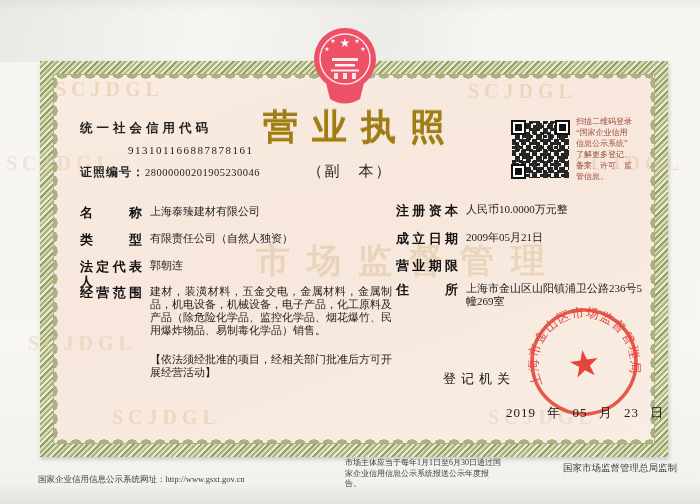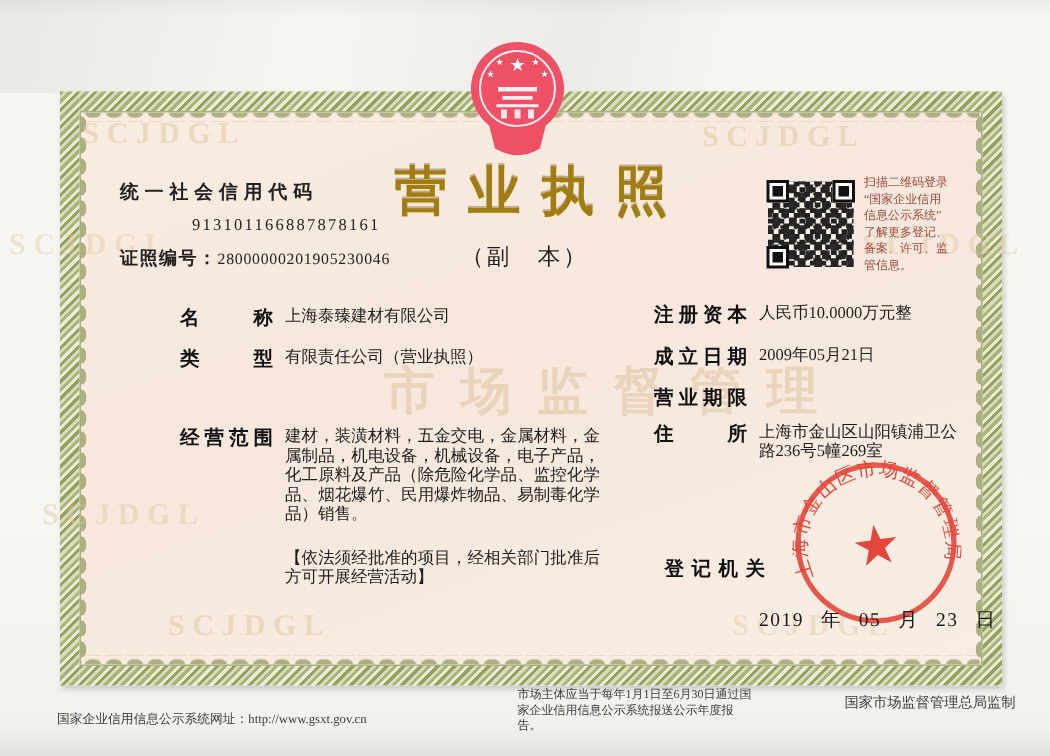--- a/index.html
+++ b/index.html
@@ -52,26 +52,26 @@
                        repeating-conic-gradient(transparent 0 25%,#2a2a2a 0 50%);
       background-size:7px 7px,11px 11px;background-position:0 0,3px 2px;}
   .finder{position:absolute;width:15px;height:15px;border:2px solid #111;background:#fff;box-sizing:border-box;}
   .finder::after{content:'';position:absolute;left:2px;top:2px;width:7px;height:7px;background:#111;}
   .f-tl{left:-1px;top:-1px}.f-tr{right:-1px;top:-1px}.f-bl{left:-1px;bottom:-1px}
   .qr-note{position:absolute;left:576px;top:116px;width:74px;font-size:8px;line-height:11px;
       color:#9c4b3c;white-space:pre-line;}
   
   .row{position:absolute;display:flex;color:#1d1d1d;}
   .flabel{flex:none;width:62px;font-weight:bold;font-size:13px;color:#111;
-      font-family:Liberation Mono, monospace;text-align:justify;text-align-last:justify;line-height:15px;margin-left:40px;}
+      font-family:Liberation Sans, sans-serif;text-align:justify;text-align-last:justify;line-height:15px;}
   .fvalue{margin-left:8px;font-size:11px;line-height:13px;}
   .scope .fvalue{width:242px;text-align:justify;}
   .scope-note{margin-top:16px;}
   
-  .registry-label{position:absolute;left:443px;top:370px;font-size:13px;font-weight:bold;
+  .registry-label{position:absolute;left:443px;top:370px;font-size:13px;font-weight:normal;
       letter-spacing:5px;color:#111;font-family:"Liberation Sans",sans-serif;text-align:center;}
   .stamp{position:absolute;left:528px;top:306px;width:112px;height:112px;
       transform:rotate(-8deg);opacity:.92;}
   .date-line{position:absolute;left:506px;top:404px;font-size:13px;color:#1a1a1a;
       word-spacing:7px;letter-spacing:1px;}
   
   .footer{position:absolute;color:#3c3c3c;}
   .footer-left{left:38px;top:462px;font-size:8.5px;width:220px;margin-top:12px;}
   .footer-mid{left:345px;top:458px;font-size:8px;width:158px;line-height:10.5px;}
   .footer-right{left:563px;top:462px;font-size:9.5px;}
@@ -136,21 +136,25 @@
 了解更多登记、
 备案、许可、监
 管信息。</div>
 
   <div class="row" style="left:80px;top:205px;width:300px">
     <span class="flabel">名称</span>
     <span class="fvalue">上海泰臻建材有限公司</span>
   </div>
   <div class="row" style="left:80px;top:232px;width:300px">
     <span class="flabel">类型</span>
-    <span class="fvalue">有限责任公司（营业执照）</span>
+    <span class="fvalue">有限责任公司（自然人独资）</span>
+  </div>
+  <div class="row" style="left:80px;top:259px;width:300px">
+    <span class="flabel">法定代表人</span>
+    <span class="fvalue">郭朝连</span>
   </div>
   <div class="row scope" style="left:80px;top:285px;width:320px">
     <span class="flabel">经营范围</span>
     <span class="fvalue">
       <span>建材，装潢材料，五金交电，金属材料，金属制品，机电设备，机械设备，电子产品，化工原料及产品（除危险化学品、监控化学品、烟花爆竹、民用爆炸物品、易制毒化学品）销售。</span>
       <span class="scope-note" style="display:block">【依法须经批准的项目，经相关部门批准后方可开展经营活动】</span>
     </span>
   </div>
 
   <div class="row" style="left:396px;top:203px;width:260px">

